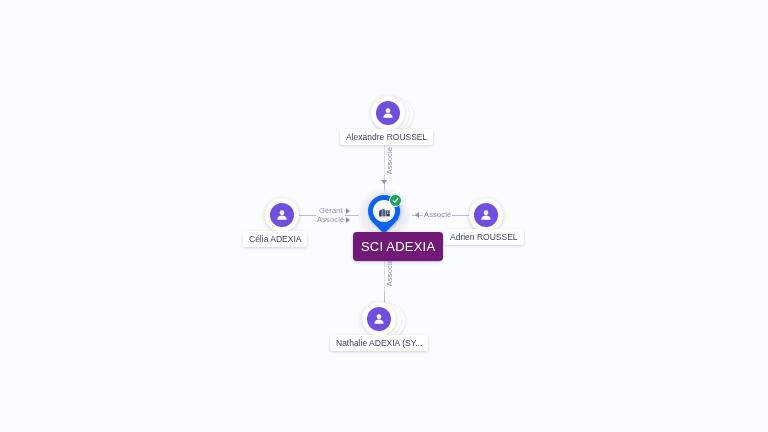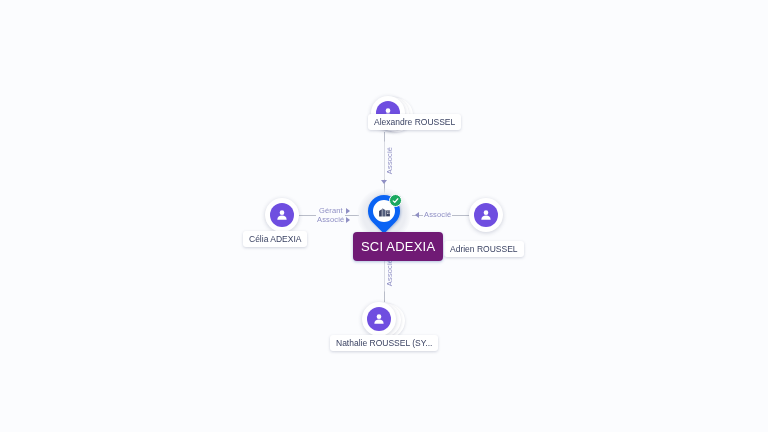--- a/index.html
+++ b/index.html
@@ -225,21 +225,21 @@
       <div class="stack-ghost" style="left:4px; top:1px;"></div>
       <div class="avatar">
         <div class="avatar-inner">
           <svg width="14" height="14" viewBox="0 0 24 24" fill="#ffffff">
             <circle cx="12" cy="8" r="4"></circle>
             <path d="M4 20c0-4.4 3.6-7 8-7s8 2.6 8 7z"></path>
           </svg>
         </div>
       </div>
     </div>
-    <div class="node-label" style="left:-31px; top:18px;margin-left:28px;">Alexandre ROUSSEL</div>
+    <div class="node-label" style="left:-31px; top:33px;">Alexandre ROUSSEL</div>
   </div>
 
   <div class="node" style="left:265px; top:198px;">
     <div class="avatar-stack">
       <div class="avatar">
         <div class="avatar-inner">
           <svg width="14" height="14" viewBox="0 0 24 24" fill="#ffffff">
             <circle cx="12" cy="8" r="4"></circle>
             <path d="M4 20c0-4.4 3.6-7 8-7s8 2.6 8 7z"></path>
           </svg>
@@ -253,37 +253,37 @@
     <div class="avatar-stack">
       <div class="avatar">
         <div class="avatar-inner">
           <svg width="14" height="14" viewBox="0 0 24 24" fill="#ffffff">
             <circle cx="12" cy="8" r="4"></circle>
             <path d="M4 20c0-4.4 3.6-7 8-7s8 2.6 8 7z"></path>
           </svg>
         </div>
       </div>
     </div>
-    <div class="node-label" style="left:-25px; top:43px;">Adrien ROUSSEL</div>
+    <div class="node-label" style="left:-25px; top:31px;">Adrien ROUSSEL</div>
   </div>
 
   <div class="node" style="left:362px; top:302px;">
     <div class="avatar-stack">
       <div class="stack-ghost" style="left:9px; top:2px;"></div>
       <div class="stack-ghost" style="left:5px; top:1px;"></div>
       <div class="avatar">
         <div class="avatar-inner">
           <svg width="14" height="14" viewBox="0 0 24 24" fill="#ffffff">
             <circle cx="12" cy="8" r="4"></circle>
             <path d="M4 20c0-4.4 3.6-7 8-7s8 2.6 8 7z"></path>
           </svg>
         </div>
       </div>
     </div>
-    <div class="node-label" style="left:-32px; top:33px;">Nathalie ROUSSEL (SY...</div>
+    <div class="node-label" style="left:-32px; top:33px;">Nathalie ADEXIA (SY...</div>
   </div>
 
   <div id="company-node" style="left:357px; top:188px;">
     <div class="company-halo"></div>
     <div class="pin">
       <div class="pin-hole"></div>
     </div>
     <div class="pin-glyph">
       <svg width="13" height="13" viewBox="0 0 24 24" fill="#3b4363">
         <path d="M2 21V11l5-3.2V21H2z"></path>

